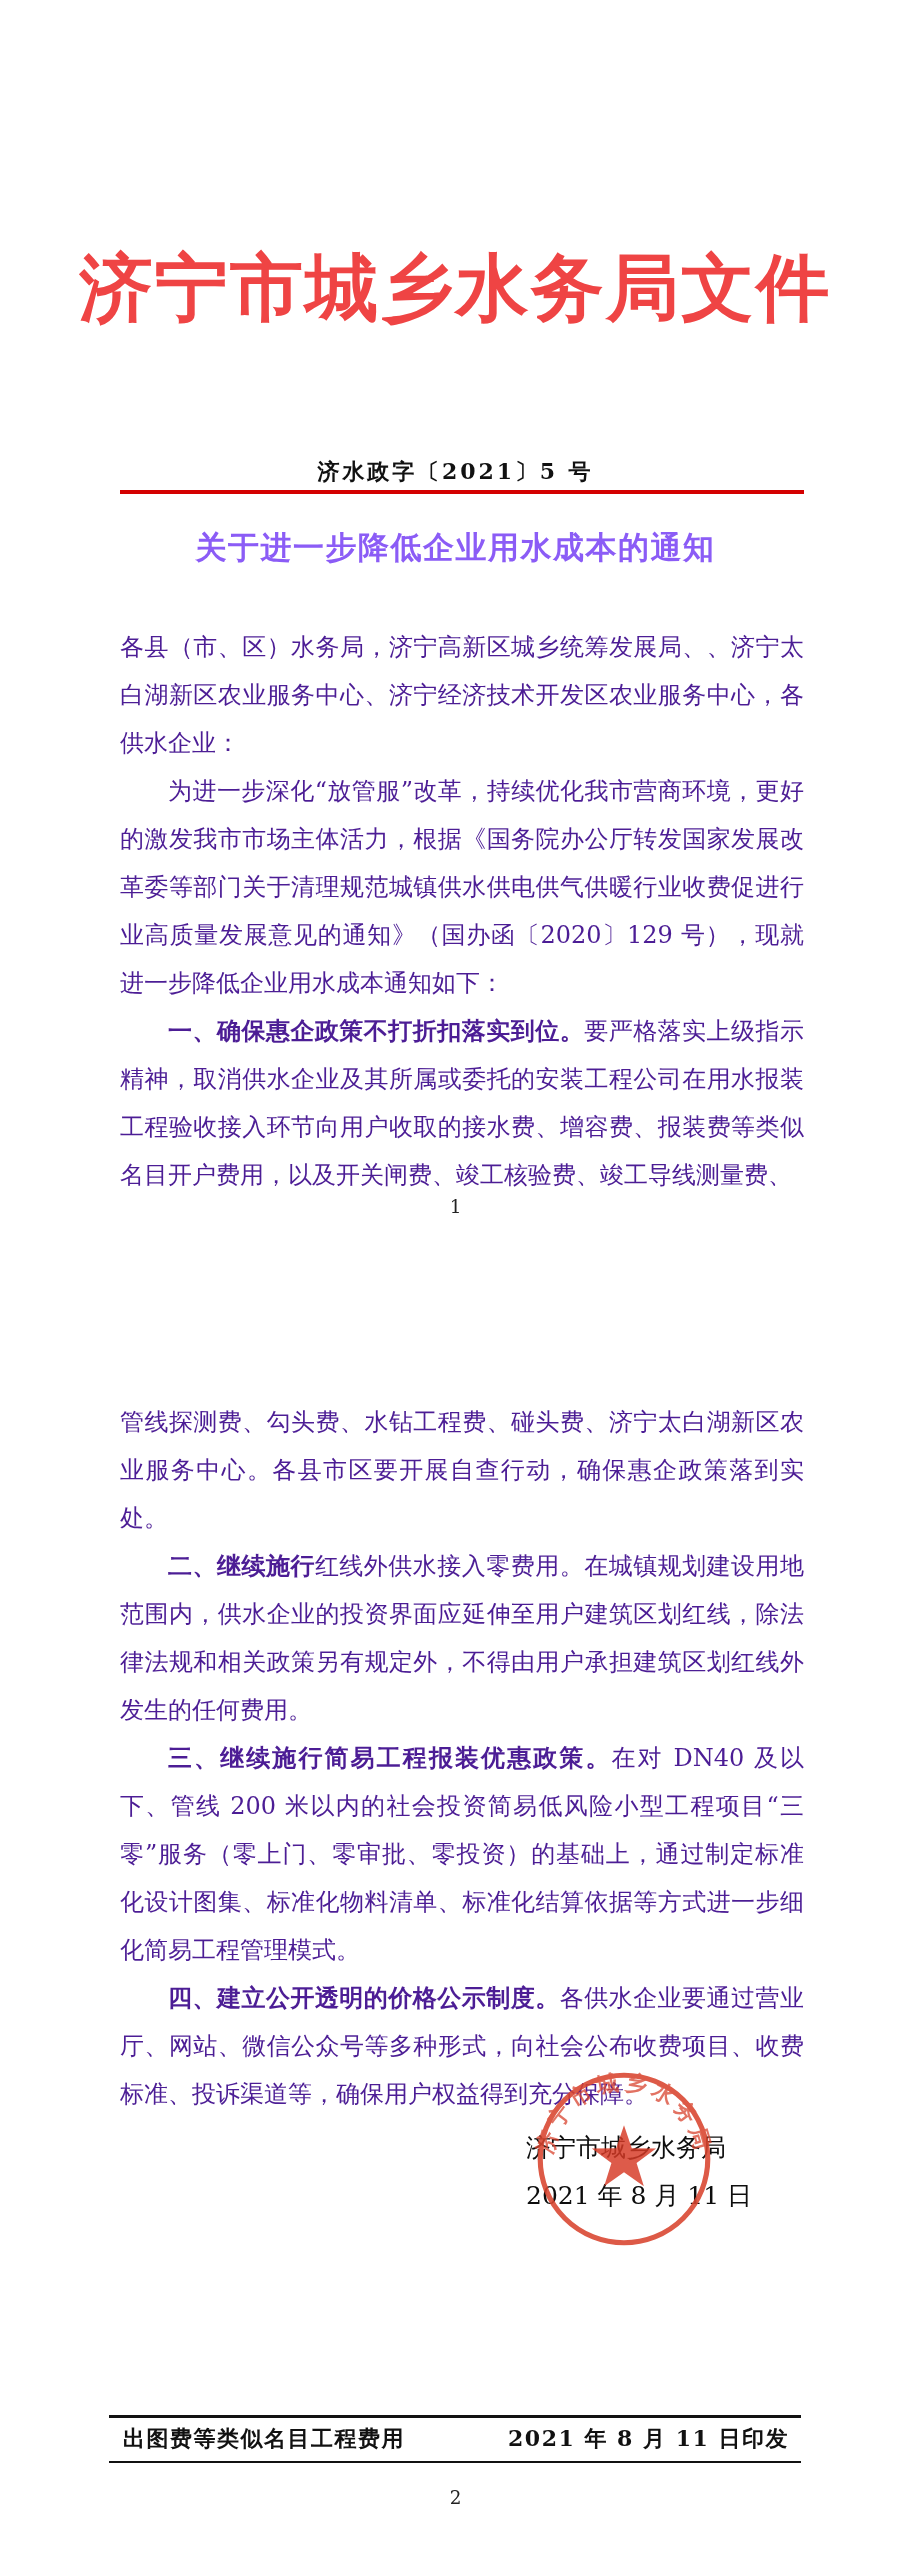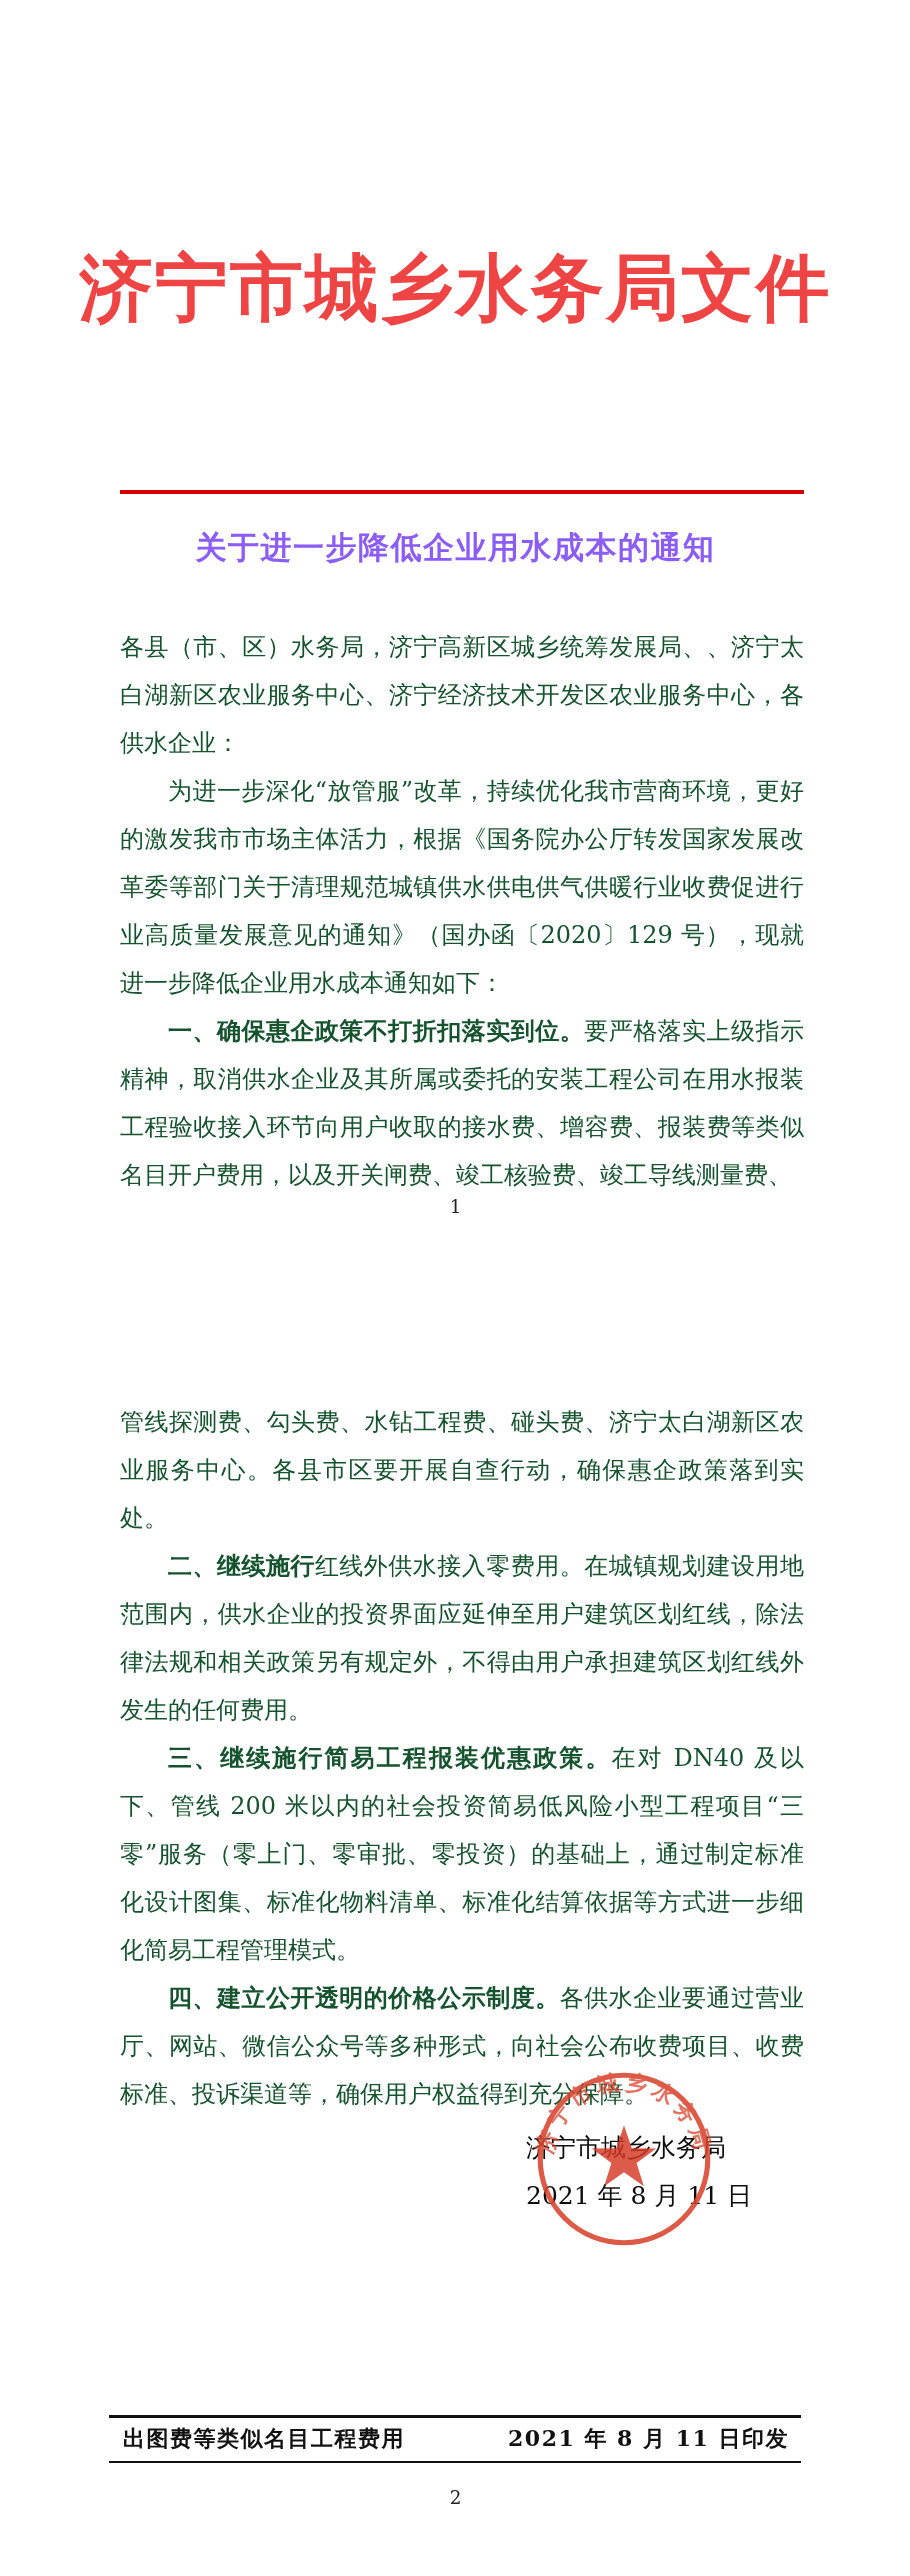--- a/index.html
+++ b/index.html
@@ -68,21 +68,21 @@
     color: #8b5cf6;
   }
   .body-block {
     position: absolute;
     left: 120px;
     width: 684px;
     font-size: 24px;
     line-height: 48px;
     text-align: justify;
     word-break: break-all;
-    color: #14532d;
+    color: #4c1d95;
   }
   .body-block p { margin: 0; }
   .p-indent { text-indent: 2em; }
   .item-heading {
     font-weight: bold;
     font-family: Liberation Serif, serif;
   }
   .page-number {
     position: absolute;
     left: 0;
@@ -137,20 +137,21 @@
   }
   .pn-2 { top: 1197px; }
 </style>
 </head>
 <body>
 
 <div class="page">
 
   <div class="red-header">济宁市城乡水务局文件</div>
 
+  <div class="doc-number">济水政字〔2021〕5 号</div>
 
   <div class="red-rule"></div>
 
   <h1 class="doc-title">关于进一步降低企业用水成本的通知</h1>
 
   <div class="body-block" style="top:623px;">
     <p>各县（市、区）水务局，济宁高新区城乡统筹发展局、、济宁太白湖新区农业服务中心、济宁经济技术开发区农业服务中心，各供水企业：</p>
     <p class="p-indent">为进一步深化“放管服”改革，持续优化我市营商环境，更好的激发我市市场主体活力，根据《国务院办公厅转发国家发展改革委等部门关于清理规范城镇供水供电供气供暖行业收费促进行业高质量发展意见的通知》（国办函〔2020〕129 号），现就进一步降低企业用水成本通知如下：</p>
     <p class="p-indent"><span class="item-heading">一、确保惠企政策不打折扣落实到位。</span><span>要严格落实上级指示精神，取消供水企业及其所属或委托的安装工程公司在用水报装工程验收接入环节向用户收取的接水费、增容费、报装费等类似名目开户费用，以及开关闸费、竣工核验费、竣工导线测量费、</span></p>
   </div>

